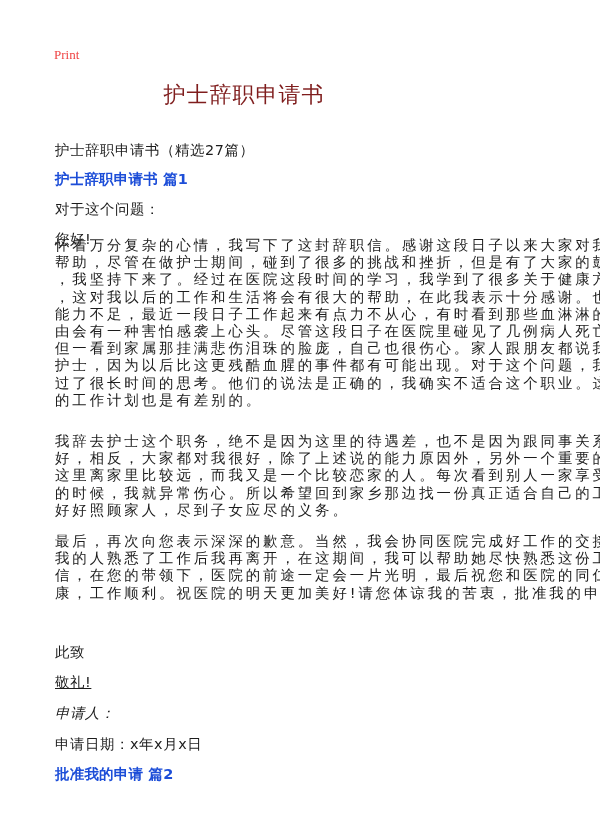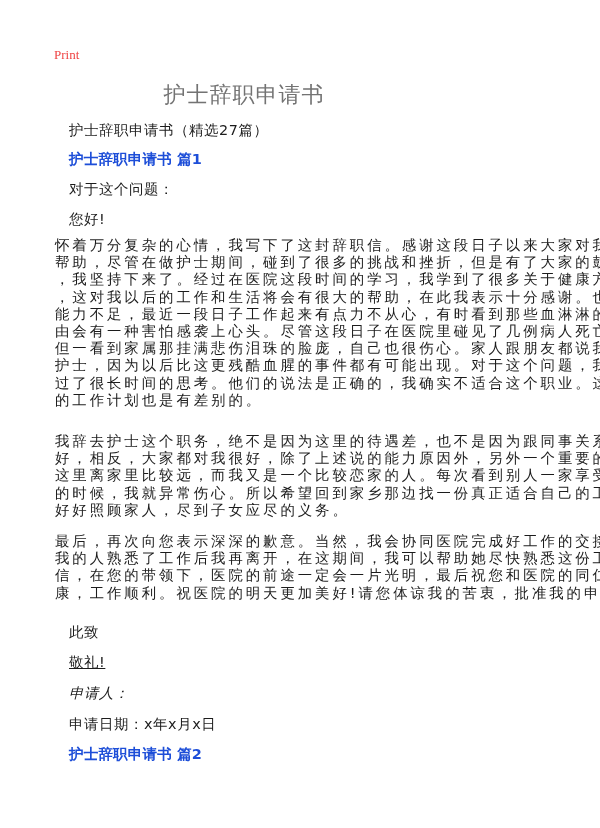--- a/index.html
+++ b/index.html
@@ -6,25 +6,25 @@
   body {
     width: 600px; height: 828px; overflow: hidden; position: relative;
     font-family: "DejaVu Sans", sans-serif; color: #1a1a1a;
   }
   .print-label {
     position: absolute; left: 54px; top: 47px;
     font-family: "Liberation Serif", serif; font-size: 13px; color: #ef4444;
   }
   .doc-title {
     position: absolute; left: 0; width: 488px; top: 80px; text-align: center;
-    font-size: 22px; letter-spacing: 1px; color: #737373;
+    font-size: 22px; letter-spacing: 1px; color: #7f1d1d;
   }
   .line {
-    position: absolute; left: 69px; white-space: nowrap;
-    font-size: 14.4px; letter-spacing: 2.95px; line-height: 17px; color: #1c1c1c;
+    position: absolute; left: 55px; white-space: nowrap;
+    font-size: 14.4px; letter-spacing: 2.95px; line-height: 17px; color: #1c1c1c; margin-top: 20px;
   }
   .plain { letter-spacing: 0.6px; }
   .heading { font-weight: bold; letter-spacing: 0.2px; font-size: 14.5px; color: #1d4ed8; }
   .para { position: absolute; left: 55px; }
   .para .pl { display: block; white-space: nowrap; font-size: 14.4px; letter-spacing: 2.95px; line-height: 17.2px; height: 17.2px; color: #1c1c1c; }
 </style>
 </head>
 <body>
 
 <div class="print-label">Print</div>
@@ -60,13 +60,13 @@
   <span class="pl">最后，再次向您表示深深的歉意。当然，我会协同医院完成好工作的交接，等接替</span>
   <span class="pl">我的人熟悉了工作后我再离开，在这期间，我可以帮助她尽快熟悉这份工作。我相</span>
   <span class="pl">信，在您的带领下，医院的前途一定会一片光明，最后祝您和医院的同仁们身体健</span>
   <span class="pl">康，工作顺利。祝医院的明天更加美好!请您体谅我的苦衷，批准我的申请。</span>
 </div>
 
 <div class="line plain" style="top:624px;">此致</div>
 <div class="line plain" style="top:654px;text-decoration:underline;">敬礼!</div>
 <div class="line plain" style="top:685px;font-style:italic;">申请人：</div>
 <div class="line plain" style="top:716px;">申请日期：x年x月x日</div>
-<div class="line heading" style="top:746px;">护士辞职申请书 篇2</div>
+<div class="line heading" style="top:746px;">批准我的申请 篇2</div>
 
 </body></html>

